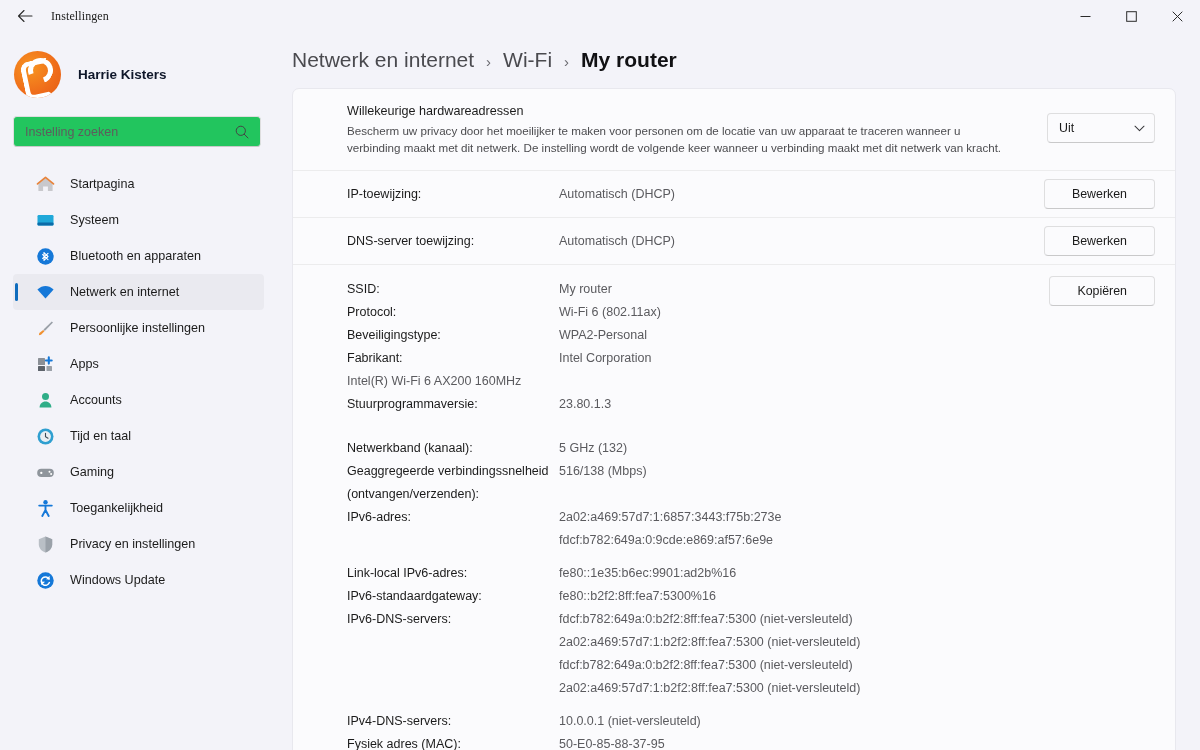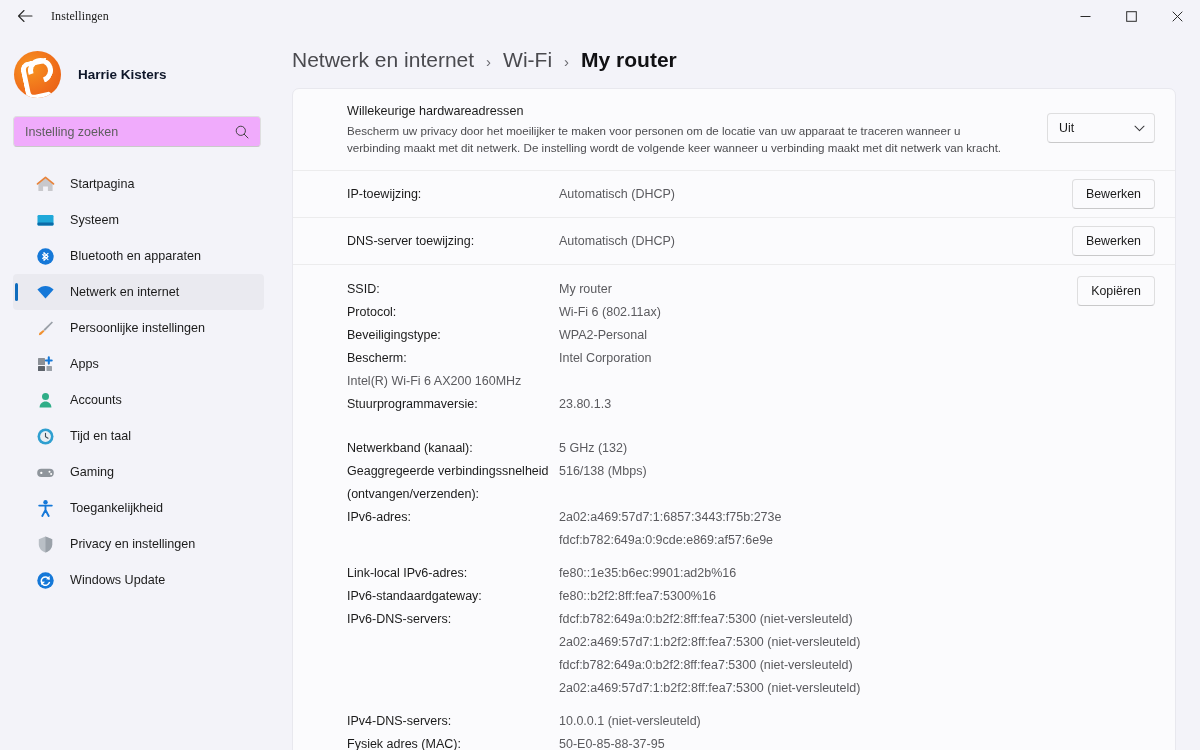--- a/index.html
+++ b/index.html
@@ -55,21 +55,21 @@
     content: ""; position: absolute; right: 8px; top: 7px;
     width: 15px; height: 15px; border-radius: 50%;
     border: 5px solid #ffffff; border-bottom-color: transparent;
     transform: rotate(25deg);
   }
   .profile-name {
     font-size: 13.5px; font-weight: bold; color: #0f172a; margin-left: 17px;
   }
   .searchbox {
     position: relative; margin: 14px 0 0 13px; width: 248px; height: 31px;
-    background: #f0abfc; border: 1px solid #dededf; border-bottom-color: #c9c9ca;
+    background: #22c55e; border: 1px solid #dededf; border-bottom-color: #c9c9ca;
     border-radius: 4px; display: flex; align-items: center;
   }
   .searchbox input {
     border: none; outline: none; background: transparent;
     font-family: "Liberation Sans", sans-serif; font-size: 12.5px; color: #333;
     padding-left: 11px; width: 205px; height: 100%;
   }
   .searchbox input::placeholder { color: #5d5d5d; }
   .search-icon { position: absolute; right: 11px; top: 8px; color: #444; }
 
@@ -114,21 +114,21 @@
     width: 108px; height: 30px; margin-top: 9px; flex: none;
     background: #fbfbfd; border: 1px solid #dededf; border-bottom-color: #c9c9ca;
     border-radius: 4px; display: flex; align-items: center; justify-content: space-between;
     padding: 0 9px 0 11px; font-size: 12.4px; color: #1b1b1b;
   }
 
   .iprow { height: 46px; align-items: center; }
   .ip-label { width: 212px; font-size: 12.5px; color: #1b1b1b; flex: none; }
   .ip-value { font-size: 12.5px; color: #5a5a5e; flex: 1; }
   .btn {
-    min-width: 78px; height: 30px; padding: 0 13px; flex: none;
+    min-width: 78px; height: 30px; padding: 0 27px; flex: none;
     background: #fbfbfd; border: 1px solid #dededf; border-bottom-color: #c9c9ca;
     border-radius: 4px; display: flex; align-items: center; justify-content: center;
     font-size: 12.4px; color: #1b1b1b;
   }
 
   
   .props { padding-top: 13px; padding-bottom: 18px; position: relative; }
   .props-grid { flex: 1; }
   .prow { display: flex; align-items: flex-start; }
   .prow .k { width: 212px; flex: none; font-size: 12.5px; color: #1b1b1b; line-height: 23px; }
@@ -368,21 +368,21 @@
         </div>
         <div class="prow">
           <div class="k">Protocol:</div>
           <div class="v">Wi-Fi 6 (802.11ax)</div>
         </div>
         <div class="prow">
           <div class="k">Beveiligingstype:</div>
           <div class="v">WPA2-Personal</div>
         </div>
         <div class="prow">
-          <div class="k">Bescherm:</div>
+          <div class="k">Fabrikant:</div>
           <div class="v">Intel Corporation</div>
         </div>
         <div class="prow">
           <div class="v">Intel(R) Wi-Fi 6 AX200 160MHz</div>
         </div>
         <div class="prow">
           <div class="k">Stuurprogrammaversie:</div>
           <div class="v">23.80.1.3</div>
         </div>
 

